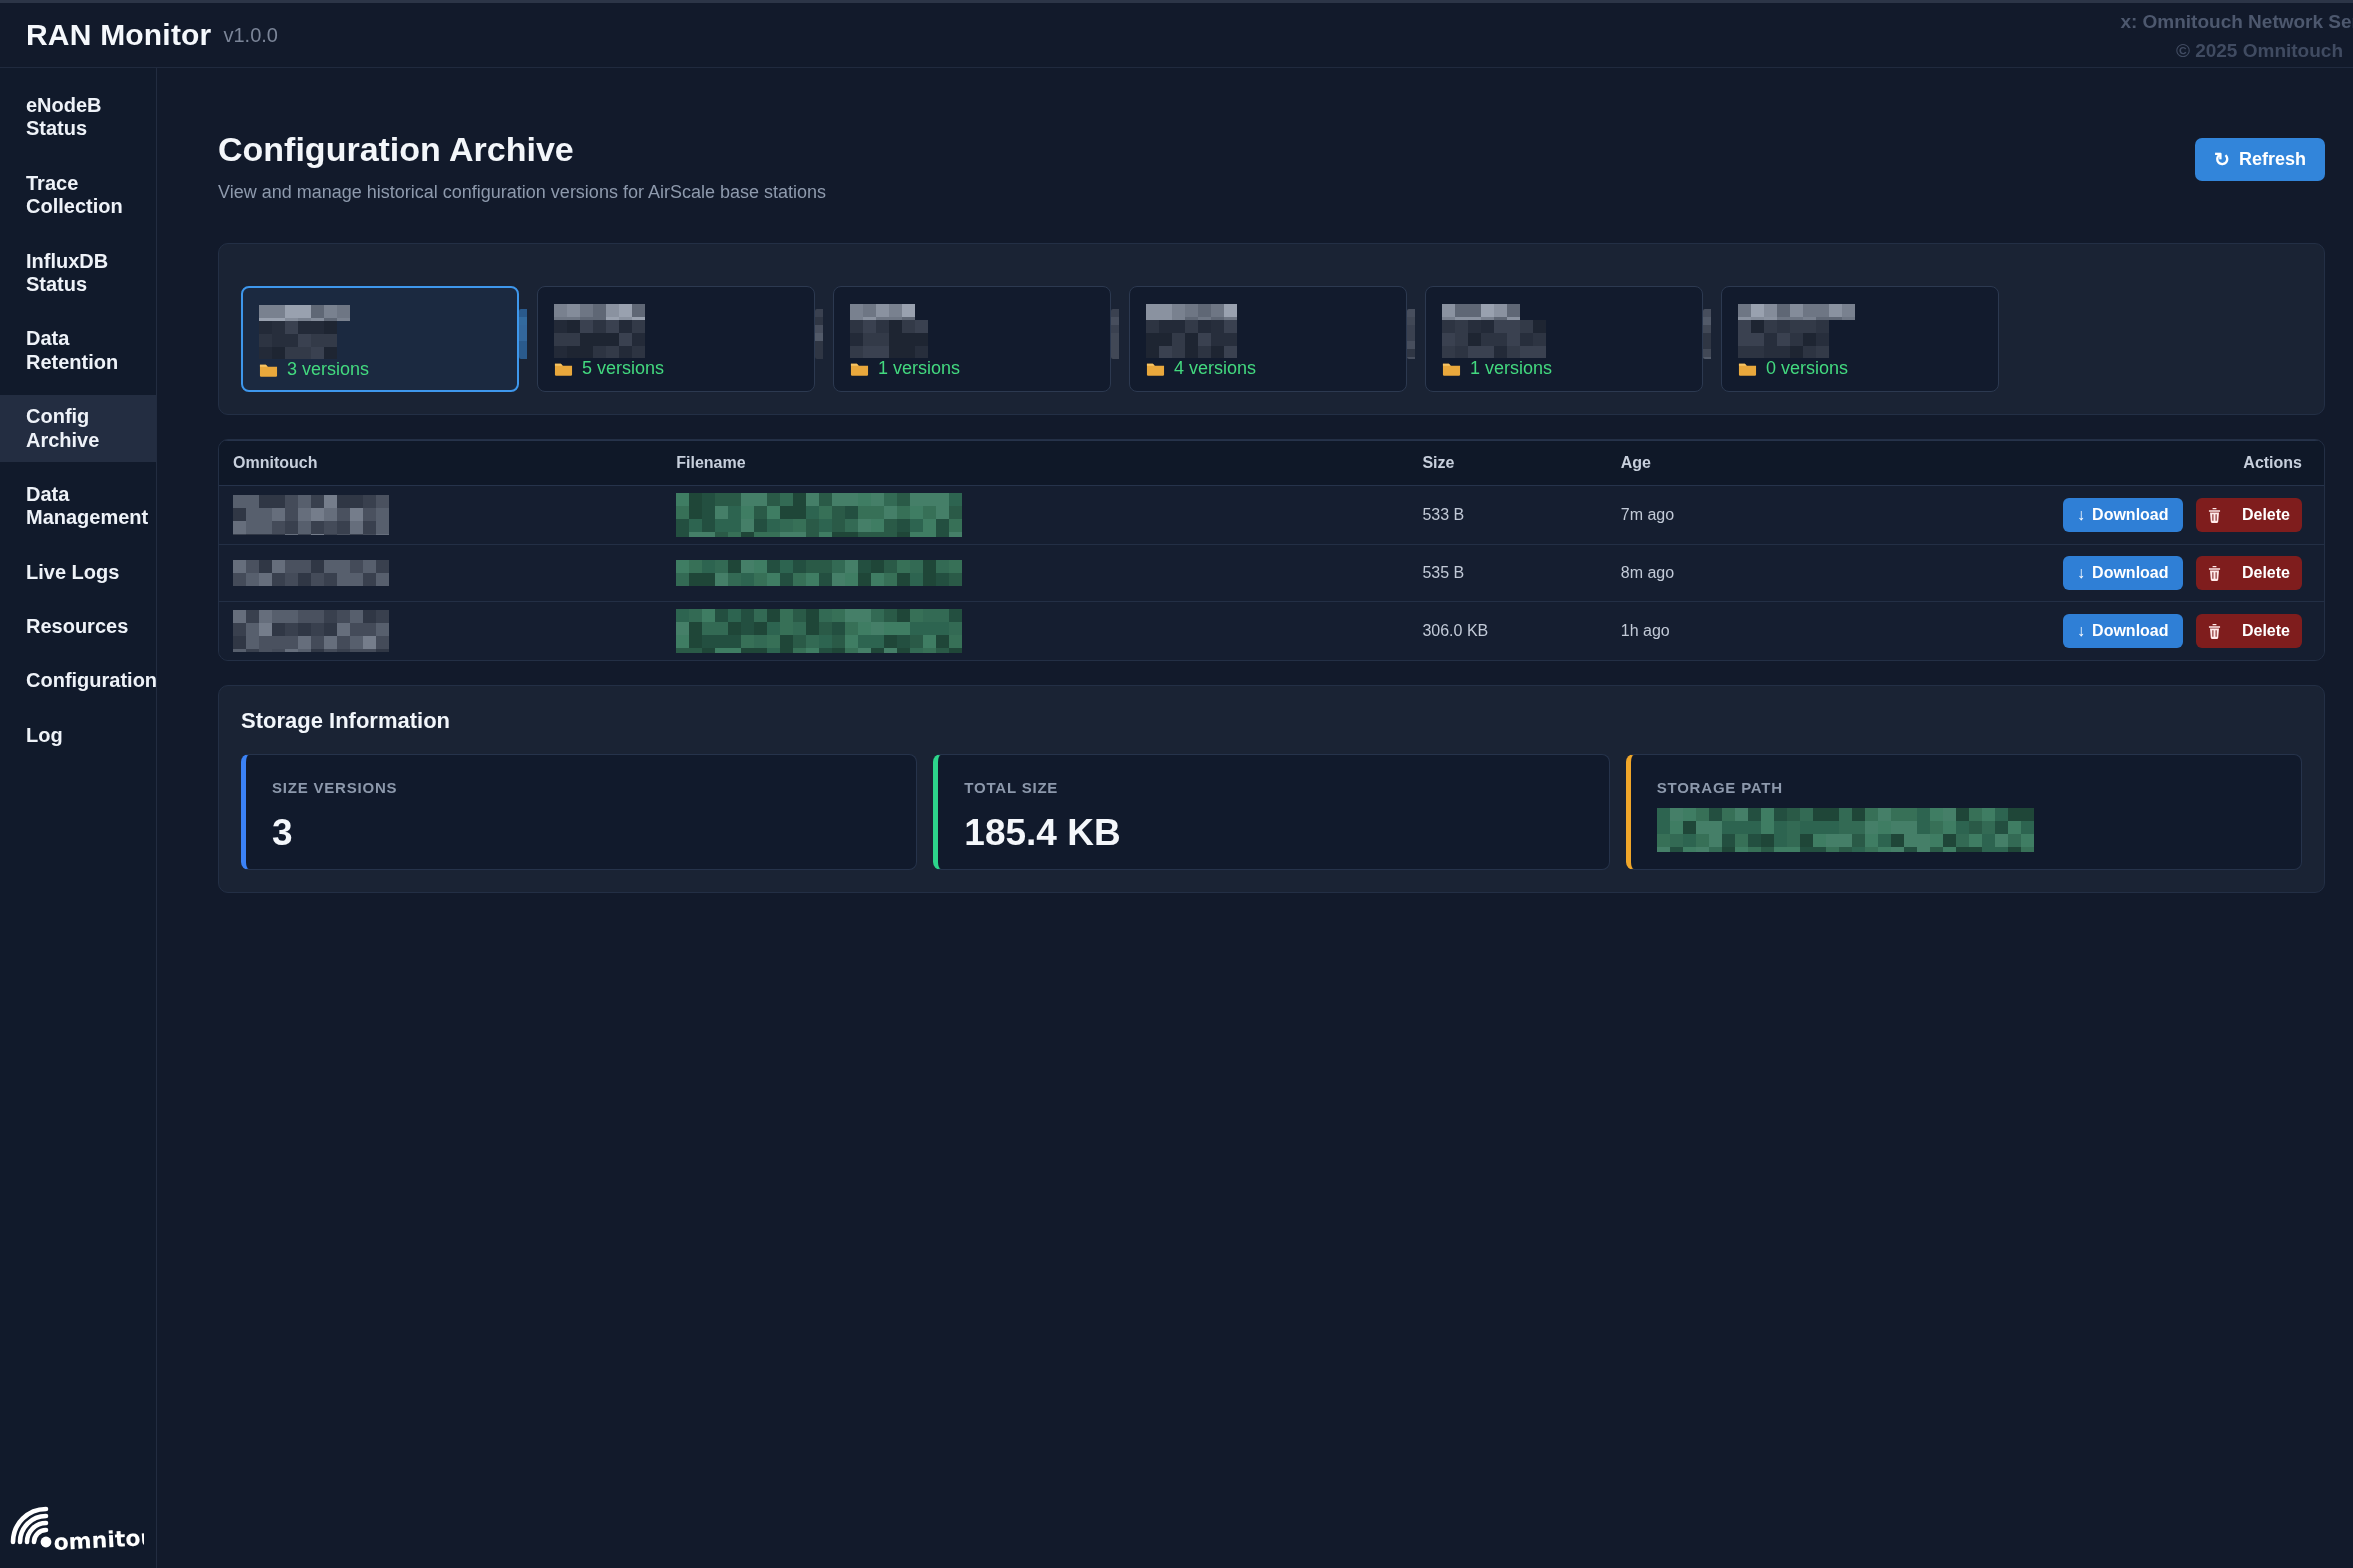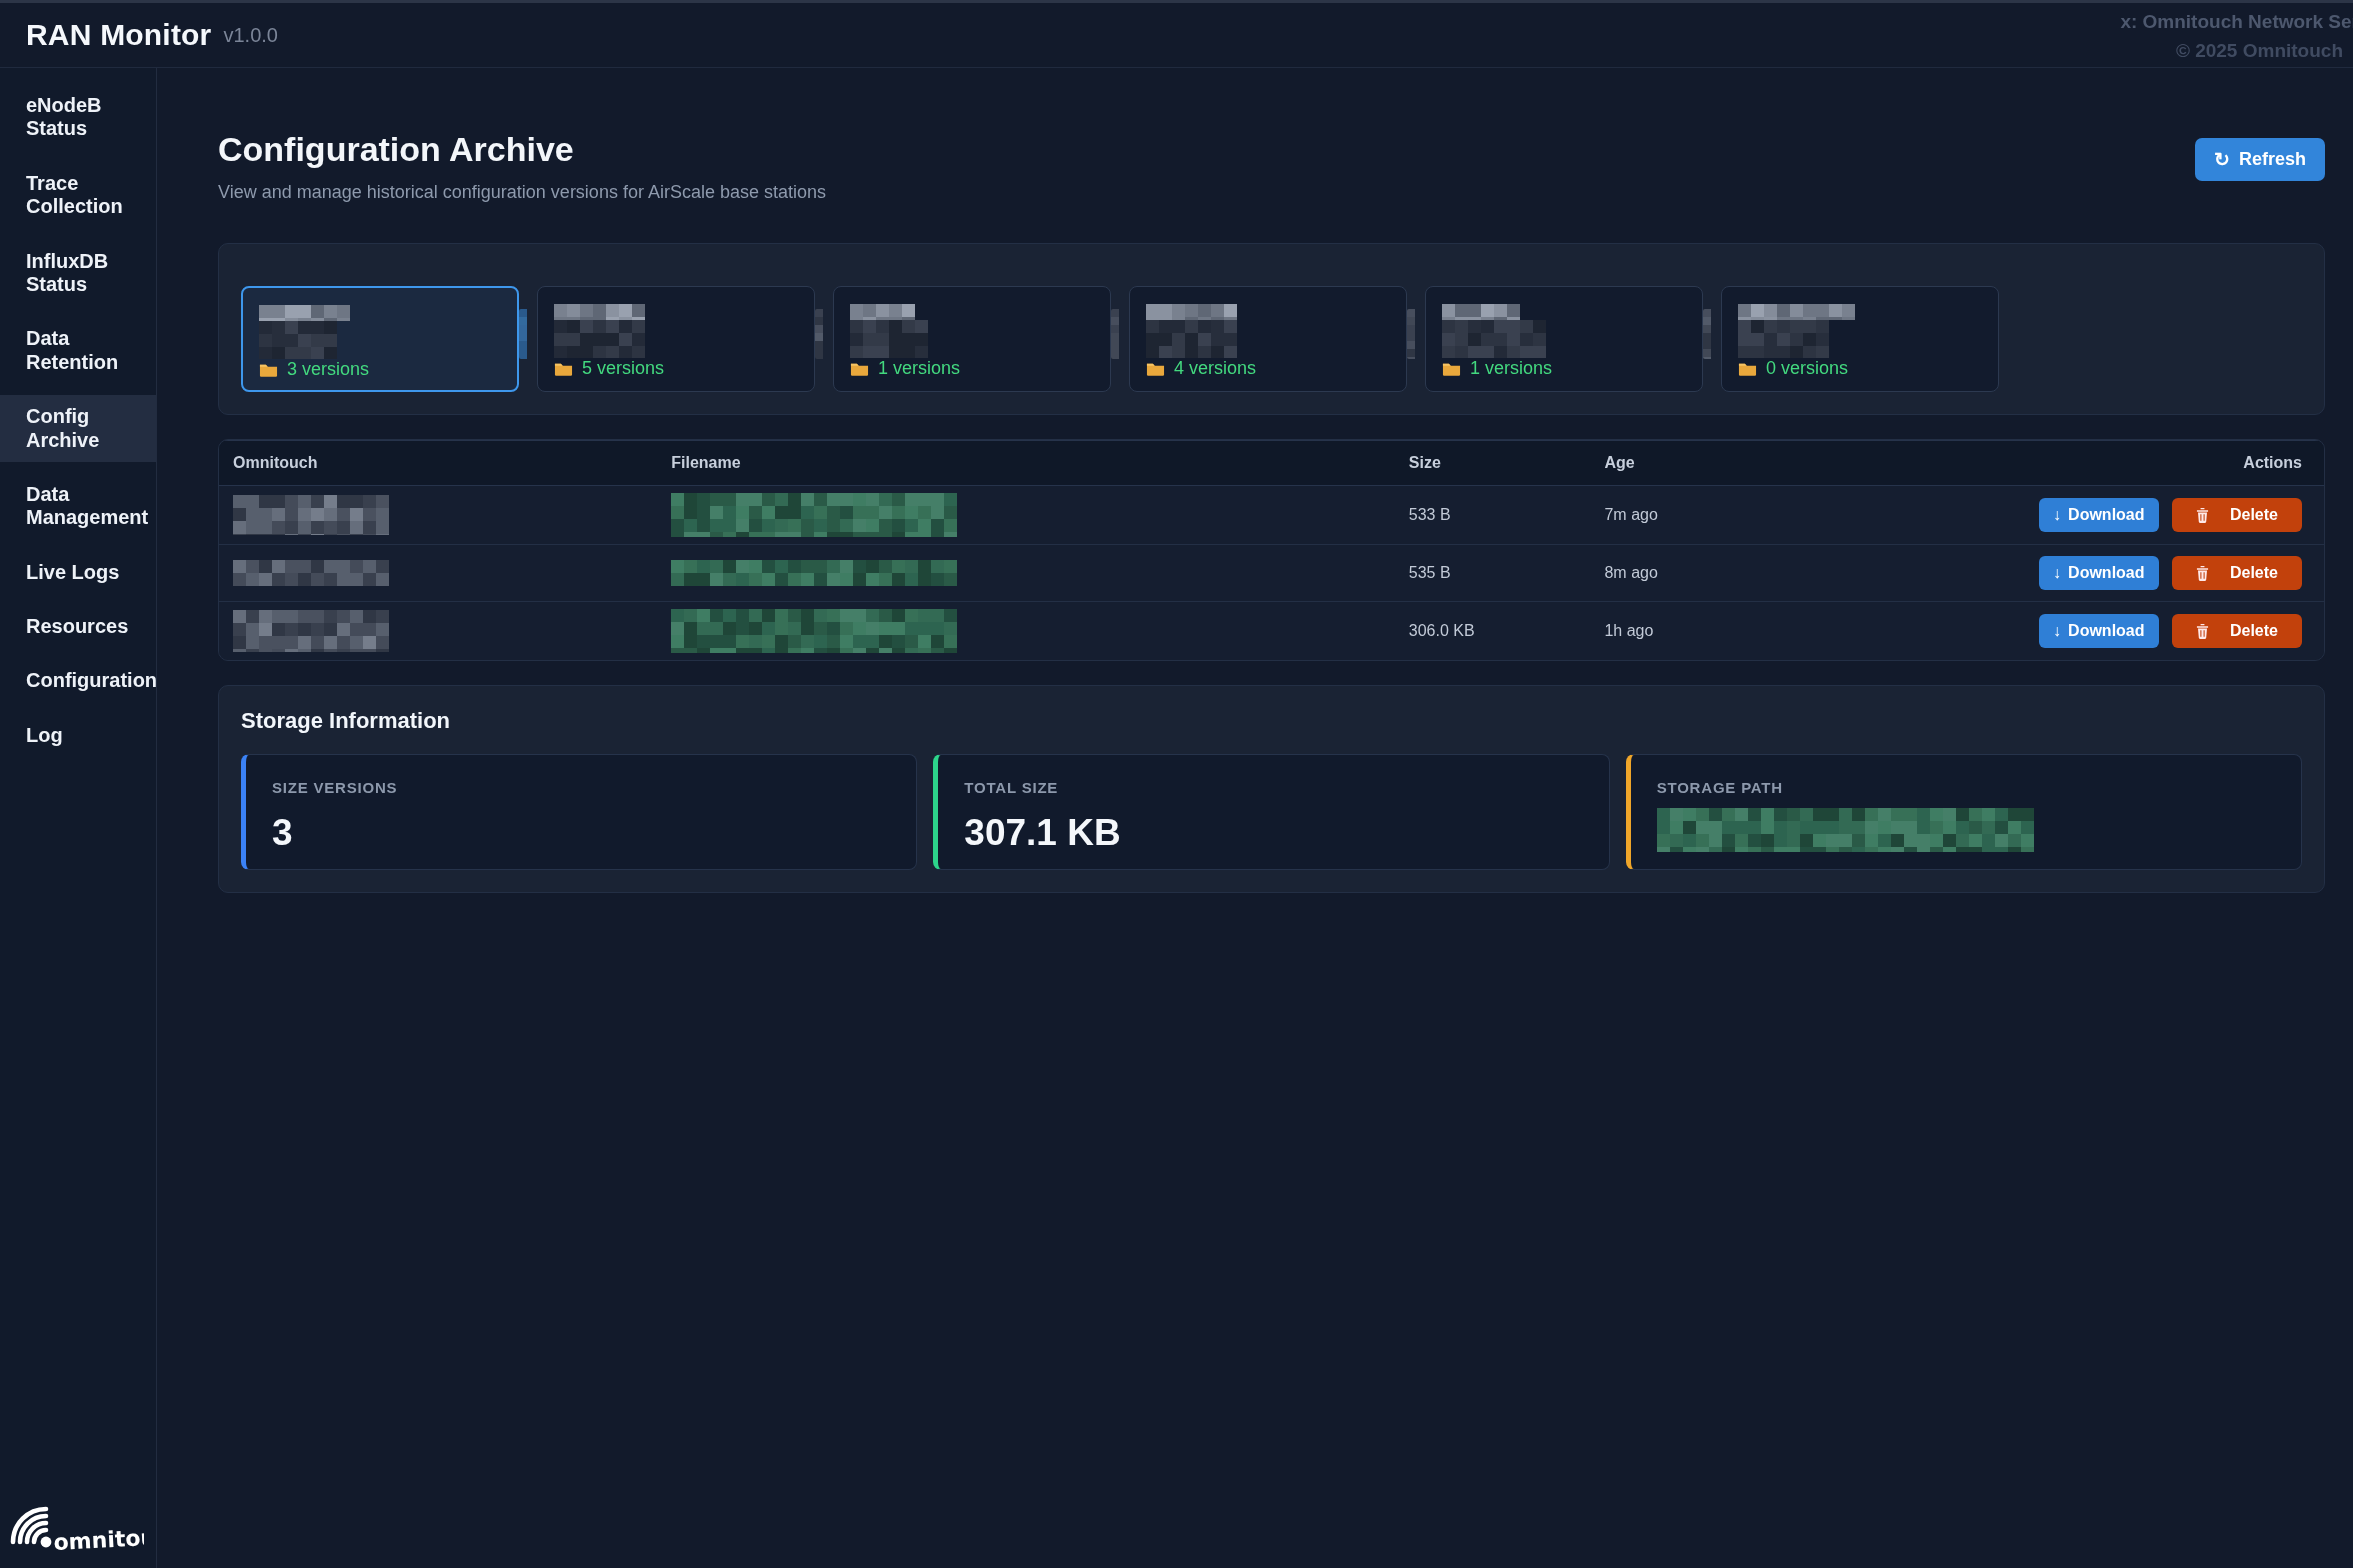--- a/index.html
+++ b/index.html
@@ -88,21 +88,21 @@
   .vtable td { padding:7px 14px; vertical-align:middle; height:57px; }
   .cell-text { font-size:16px; color:#c2cad7; }
   .td-actions { text-align:right; padding-right:22px !important; white-space:nowrap; }
   .row-btn {
     border:none; cursor:pointer; color:#fff; font-family:inherit;
     font-size:16px; font-weight:600; border-radius:6px;
     display:inline-flex; align-items:center; gap:7px; vertical-align:middle;
   }
   .btn-download { background:#2f7fd6; padding:8px 14px; }
   .btn-download .dicon { font-weight:700; font-size:16px; }
-  .btn-delete { background:#c2410c; padding:8px 24px; margin-left:9px;gap:21px; }
+  .btn-delete { background:#7f1d1d; padding:8px 12px; margin-left:9px;gap:21px; }
 
   
   .storage-cards { display:flex; gap:16px; margin-top:20px; }
   .storage-card {
     flex:1; height:116px; background:#111a2c;
     border:1px solid #26334b; border-radius:8px; padding:24px 26px;
   }
   .storage-card.accent-blue   { border-left:5px solid #3b82f6; }
   .storage-card.accent-green  { border-left:5px solid #2dd48b; }
   .storage-card.accent-orange { border-left:5px solid #f0a62a; }
@@ -957,21 +957,21 @@
 
     <section class="panel panel-pad">
       <h2 class="panel-title">Storage Information</h2>
       <div class="storage-cards">
         <div class="storage-card accent-blue">
           <div class="storage-label">SIZE VERSIONS</div>
           <div class="storage-value">3</div>
         </div>
         <div class="storage-card accent-green">
           <div class="storage-label">TOTAL SIZE</div>
-          <div class="storage-value">307.1 KB</div>
+          <div class="storage-value">185.4 KB</div>
         </div>
         <div class="storage-card accent-orange">
           <div class="storage-label">STORAGE PATH</div>
           <div class="storage-mask pixelate" style="width: 380px; height: 44px;">
               <i style="width: 13px; height: 13px; background: rgb(45, 100, 80);"></i>
               <i style="width: 13px; height: 13px; background: rgb(69, 127, 104);"></i>
               <i style="width: 13px; height: 13px; background: rgb(63, 125, 99);"></i>
               <i style="width: 13px; height: 13px; background: rgb(55, 112, 87);"></i>
               <i style="width: 13px; height: 13px; background: rgb(35, 79, 64);"></i>
               <i style="width: 13px; height: 13px; background: rgb(55, 112, 87);"></i>

